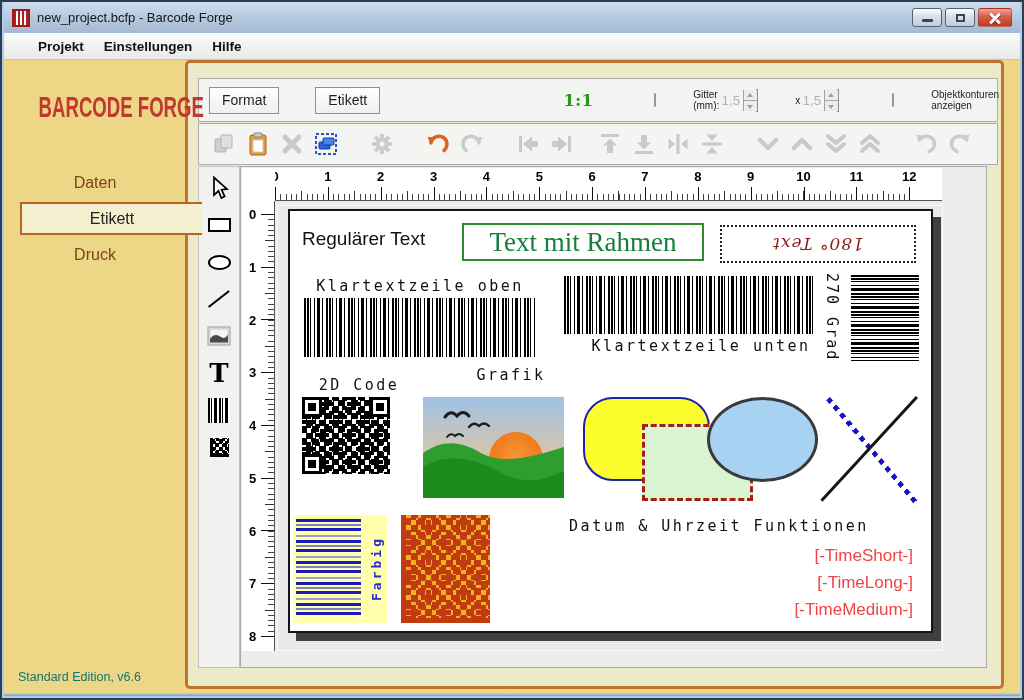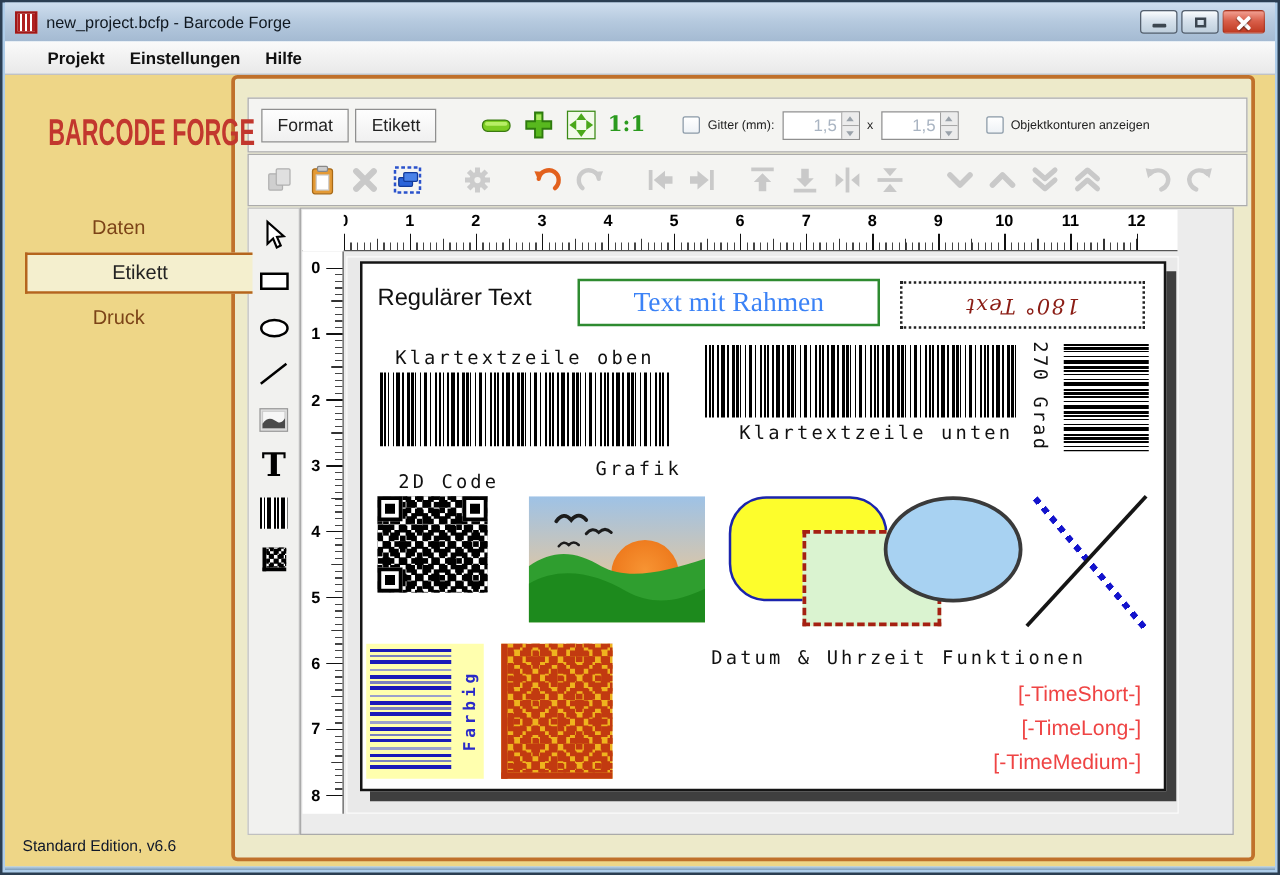--- a/index.html
+++ b/index.html
@@ -45,30 +45,30 @@
   .sidebar { position:absolute; left:0; top:0; bottom:0; width:182px; z-index:5; }
   .logo { margin-top:30px; text-align:center; font-weight:700; font-size:30px;
     color:#c2372e; transform:scaleX(0.62); transform-origin:50% 50%;
     white-space:nowrap; letter-spacing:0px; }
   .nav { margin-top:42px; }
   .nav-item { height:33px; line-height:33px; text-align:center; font-size:16px;
     color:#7c4418; margin:3px 0; }
   .nav-item.active { background:#f4efce; border:2px solid #b5651d; border-right:none;
     width:182px; margin-left:16px; text-align:center; color:#222; position:relative;
     z-index:6; line-height:29px; }
-  .version { position:absolute; left:14px; bottom:12px; font-size:12.5px; color:#0f172a; }
+  .version { position:absolute; left:14px; bottom:12px; font-size:12.5px; color:#0f766e; }
 
   
   .panel { position:absolute; left:181px; right:16px; top:0; bottom:7px;
     background:#edeaca; border:3px solid #c0712b; border-radius:5px; }
 
   
   .tb { position:absolute; left:10px; width:800px; background:#f4f4f2;
     border:1px solid #ababab; display:flex; align-items:center; }
-  .tb1 { top:15px; height:44px; padding:0 10px; }
+  .tb1 { top:15px; height:44px; padding:0 10px;gap:31px; }
   .tb2 { top:60px; height:42px; padding:0 12px; }
   .btn { height:27px; padding:0 12px; background:linear-gradient(#fefefe,#f0f0f0);
     border:1px solid #8f8f8f; font-size:14px; color:#222; display:inline-flex;
     align-items:center; margin-right:5px; }
   .ico { width:26px; height:26px; display:inline-block; }
   .ico svg { width:100%; height:100%; display:block; }
   .ratio { color:#2a9a1e; font-weight:700; font-size:17px;
     font-family:"DejaVu Serif", serif; margin-left:8px; }
   .chk { width:14px; height:14px; border:1px solid #8a99a8; border-radius:2px;
     background:linear-gradient(#fff,#eef2f6); display:inline-block; }
@@ -135,21 +135,21 @@
   
   .sheet { position:absolute; left:47px; top:42px; width:645px; height:424px;
     background:#fff; border:2px solid #151515; box-shadow:8px 8px 0 #3f3f3f; }
   .sheet .abs { position:absolute; }
   .mono { font-family:"DejaVu Sans Mono", monospace; }
   .caption { font-size:15px; letter-spacing:2.5px; color:#111; text-align:center;
     white-space:nowrap; }
   .regular-text { left:12px; top:17px; font-size:19px; color:#111; }
   .framed { left:172px; top:12px; width:242px; height:38px; border:2px solid #2e8b30;
     display:flex; align-items:center; justify-content:center; }
-  .framed span { font-family:"Liberation Serif", serif; font-size:22px; color:#3b82f6; }
+  .framed span { font-family:"Liberation Serif", serif; font-size:27px; color:#15803d; }
   .dotted-box { left:430px; top:14px; width:196px; height:38px; border:2px dotted #222;
     display:flex; align-items:center; justify-content:center; }
   .dotted-box span { transform:rotate(180deg); font-family:"DejaVu Serif", serif;
     font-style:italic; font-size:17px; color:#8b1d15; letter-spacing:1px; }
   .bars-v { background:repeating-linear-gradient(90deg,#000 0 2px,#fff 2px 3px,
       #000 3px 5px,#fff 5px 6px,#000 6px 7px,#fff 7px 10px,#000 10px 11px,
       #fff 11px 13px,#000 13px 16px,#fff 16px 18px,#000 18px 19px,#fff 19px 22px); }
   .bars-h { background:repeating-linear-gradient(180deg,#000 0 2px,#fff 2px 3px,
       #000 3px 5px,#fff 5px 6px,#000 6px 7px,#fff 7px 10px,#000 10px 11px,
       #fff 11px 13px,#000 13px 16px,#fff 16px 18px); }

